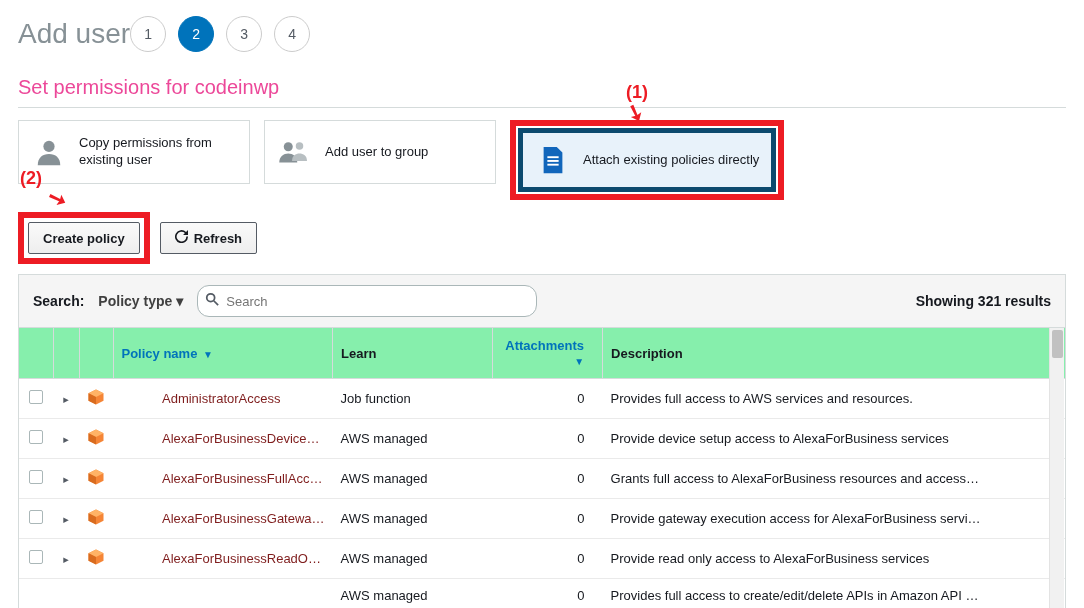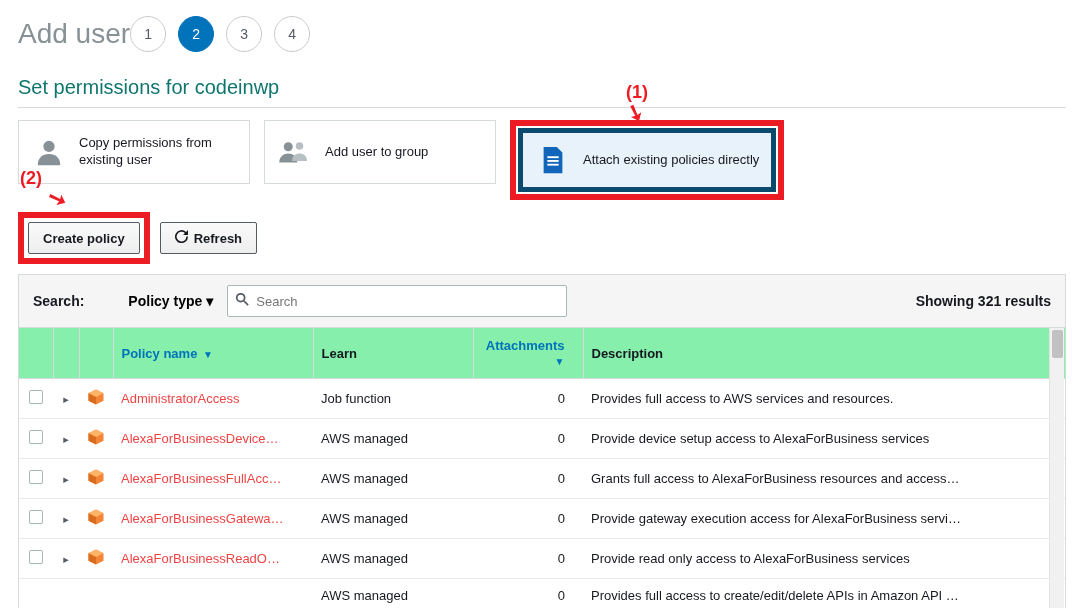--- a/index.html
+++ b/index.html
@@ -3,62 +3,62 @@
 <meta charset="utf-8">
 <style>
   * { box-sizing: border-box; margin: 0; padding: 0; }
   body { font-family: "Amazon Ember", "Helvetica Neue", Arial, sans-serif; font-size: 14px; color: #16191f; background: #fff; width: 1084px; }
   .container { padding: 16px 18px; }
   .header-row { display: flex; justify-content: flex-start; align-items: center; margin-bottom: 24px; }
   .page-title { font-size: 28px; font-weight: 400; color: #879196; }
   .steps { display: flex; gap: 12px; }
   .step { width: 36px; height: 36px; border: 1px solid #ccc; border-radius: 50%; display: flex; align-items: center; justify-content: center; font-size: 14px; color: #545b64; background: #fff; }
   .step.active { background: #0073bb; border-color: #0073bb; color: #fff; }
-  .section-title { font-size: 20px; font-weight: 400; color: #0f766e; margin-bottom: 8px; }
+  .section-title { font-size: 20px; font-weight: 400; color: #ec4899; margin-bottom: 8px; }
   .hr { border: none; border-top: 1px solid #d5dbdb; margin-bottom: 12px; }
   .perm-options { display: flex; gap: 14px; margin-bottom: 12px; }
   .perm-card { flex: 0 0 232px; height: 64px; border: 1px solid #d5dbdb; display: flex; align-items: center; padding: 8px 12px; gap: 12px; cursor: pointer; background: #fff; }
   .perm-card .icon { width: 36px; height: 36px; flex-shrink: 0; display: flex; align-items: center; justify-content: center; }
   .perm-card .label { font-size: 13px; line-height: 1.3; color: #16191f; }
   .perm-card.selected { background: #e8f2fa; border: 5px solid #0c4a6e; text-align: center; }
   .highlight-box-1 { border: 6px solid #ed1c24; padding: 2px; position: relative; }
   .annotation { position: absolute; font-weight: bold; color: #ed1c24; font-size: 18px; }
   .ann1-num { top: -44px; left: 110px; }
   .ann1-arrow { top: -26px; left: 110px; font-size: 22px; transform: rotate(20deg); }
   .helper-text { font-size: 14px; margin: 6px 0 14px 0; }
   .helper-text a { color: #0073bb; text-decoration: none; }
   .btn-row { display: flex; gap: 10px; align-items: center; }
   .btn { height: 32px; padding: 0 14px; border: 1px solid #545b64; border-radius: 2px; background: linear-gradient(#fafafa,#eee); font-size: 13px; font-weight: bold; color: #16191f; display: inline-flex; align-items: center; gap: 6px; cursor: pointer; }
   .highlight-box-2 { border: 6px solid #ed1c24; padding: 4px; position: relative; display: inline-block; }
   .ann2-num { top: -50px; left: -4px; }
   .ann2-arrow { top: -32px; left: 24px; font-size: 22px; transform: rotate(-20deg); }
   .table-wrap { border: 1px solid #d5dbdb; margin-top: 10px; }
   .filter-bar { background: #f5f5f5; border-bottom: 1px solid #d5dbdb; padding: 10px 14px; display: flex; align-items: center; gap: 14px; }
   .filter-label { font-weight: bold; font-size: 14px; }
-  .filter-type { color: #000000; font-weight: bold; display: inline-flex; align-items: center; gap: 4px; cursor: pointer; margin-left: 30px; }
+  .filter-type { color: #404040; font-weight: bold; display: inline-flex; align-items: center; gap: 4px; cursor: pointer; }
   .search-box { position: relative; }
-  .search-box input { width: 340px; height: 32px; padding: 4px 8px 4px 28px; border: 1px solid #aab7b8; border-radius: 2px; font-size: 13px; }
+  .search-box input { width: 340px; height: 32px; padding: 4px 8px 4px 28px; border: 1px solid #aab7b8; border-radius: 12px; font-size: 13px; }
   .search-box .sicon { position: absolute; left: 8px; top: 7px; color: #545b64; }
   .results-count { margin-left: auto; font-weight: bold; font-size: 14px; }
   table { width: 100%; border-collapse: collapse; }
   thead { background: #86efac; }
   th { text-align: left; font-size: 13px; font-weight: bold; padding: 10px 8px; border-bottom: 1px solid #d5dbdb; border-right: 1px solid #d5dbdb; color: #16191f; }
   th:last-child { border-right: none; }
   th.sortable { color: #0073bb; }
   th .sort-icon { font-size: 10px; color: #0073bb; margin-left: 2px; }
   tbody td { padding: 9px 8px; border-bottom: 1px solid #eaeaea; font-size: 13px; color: #16191f; vertical-align: middle; }
   .col-check { width: 34px; text-align: center; }
   .col-expand { width: 26px; text-align: center; color: #545b64; }
   .col-icon { width: 26px; }
   .col-name { width: 200px; }
   .col-type { width: 160px; }
   .col-attach { width: 110px; text-align: right; padding-right: 18px!important; }
   .col-desc { }
   .cube-icon { width: 18px; height: 18px; display: inline-block; }
-  .policy-link { color: #ef4444; text-decoration: none; }
+  .policy-link { color: #7f1d1d; text-decoration: none; margin-left: 41px; }
   .checkbox { width: 14px; height: 14px; border: 1px solid #aab7b8; border-radius: 2px; display: inline-block; background: #fff; }
   .expand-caret { font-size: 11px; cursor: pointer; }
   .tbody-wrap { position: relative; }
   .scrollbar-fake { position: absolute; right: 1px; top: 0; width: 15px; height: 100%; background: #f1f1f1; border-left: 1px solid #e3e3e3; }
   .scrollbar-thumb { position: absolute; top: 2px; left: 2px; width: 11px; height: 28px; background: #c1c1c1; border-radius: 2px; }
 </style>
 </head>
 <body>
 
 <div class="container">

